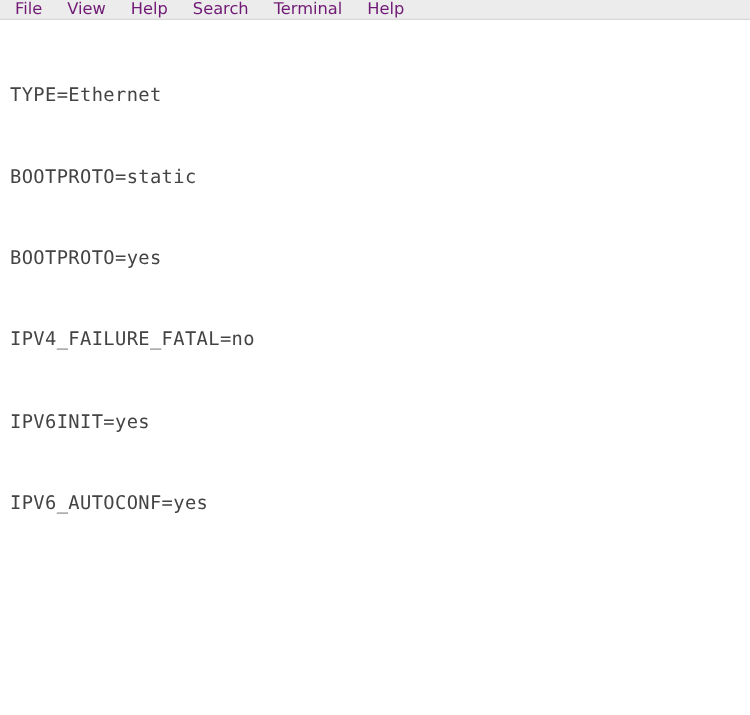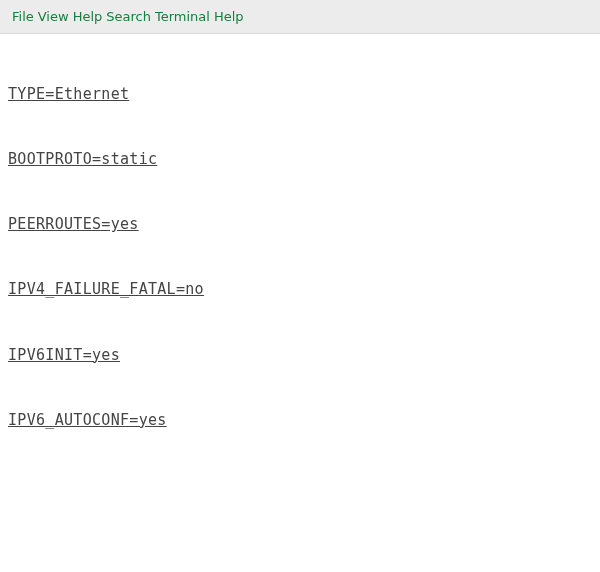--- a/index.html
+++ b/index.html
@@ -5,57 +5,57 @@
     * { margin: 0; padding: 0; box-sizing: border-box; }
     body {
       width: 600px;
       height: 572px;
       background: #ffffff;
       font-family: "DejaVu Sans Mono", "Liberation Mono", monospace;
       overflow: hidden;
     }
     .menubar {
       background: #ececec;
-      height: 34px;
+      height: 16px;
       display: flex;
       align-items: center;
       padding: 0 12px;
       font-family: "DejaVu Sans", "Liberation Sans", sans-serif;
       font-size: 13px;
-      color: #15803d;
-      gap: 4px;
+      color: #701a75;
+      gap: 20px;
       border-bottom: 1px solid #d8d8d8;
     }
     .menubar span { cursor: default; }
     .editor {
       padding: 6px 8px 0 8px;
       font-size: 15px;
       line-height: 1.45;
       color: #444;
       font-family: "DejaVu Sans Mono", "Liberation Mono", "Courier New", monospace;
       white-space: pre;
     }
-    .line { display: block; letter-spacing: 0.3px; text-decoration: underline; }
+    .line { display: block; letter-spacing: 0.3px; }
   </style>
 </head>
 <body>
 
 <div class="menubar">
   <span>File</span>
   <span>View</span>
   <span>Help</span>
   <span>Search</span>
   <span>Terminal</span>
   <span>Help</span>
 </div>
 
 <div class="editor">
   <span class="line">TYPE=Ethernet</span>
   <span class="line">BOOTPROTO=static</span>
-  <span class="line">PEERROUTES=yes</span>
+  <span class="line">BOOTPROTO=yes</span>
   <span class="line">IPV4_FAILURE_FATAL=no</span>
   <span class="line">IPV6INIT=yes</span>
   <span class="line">IPV6_AUTOCONF=yes</span>
   
   
   
   
   
   
   

